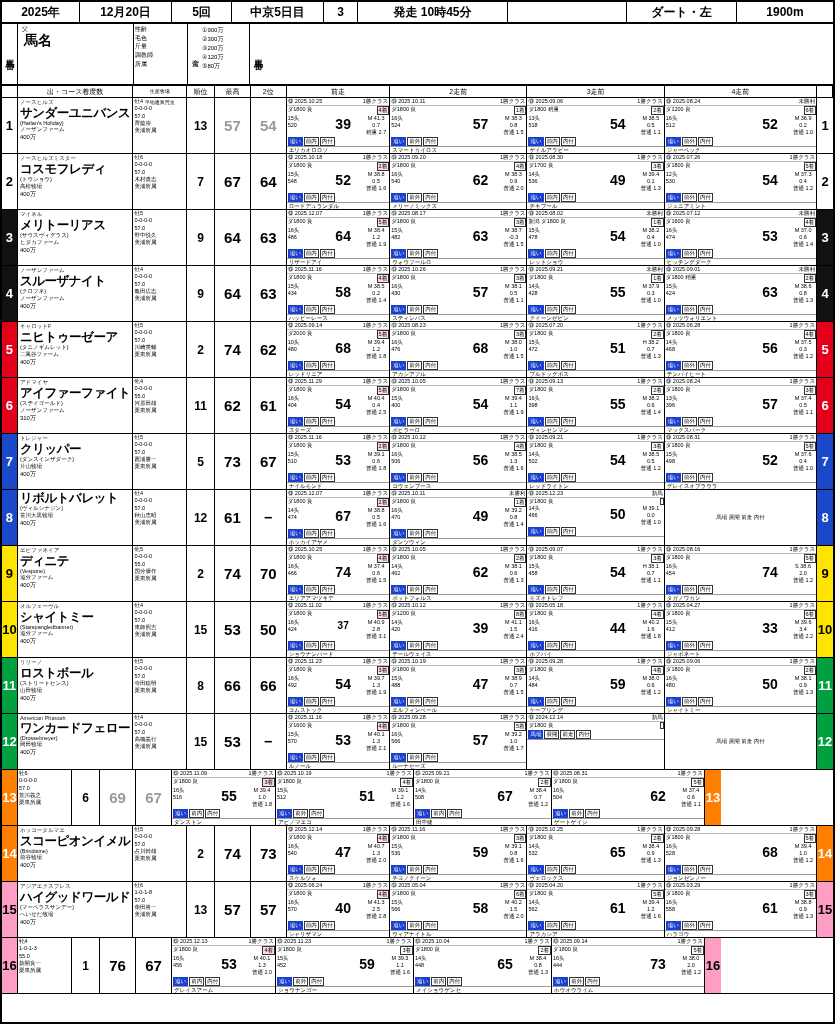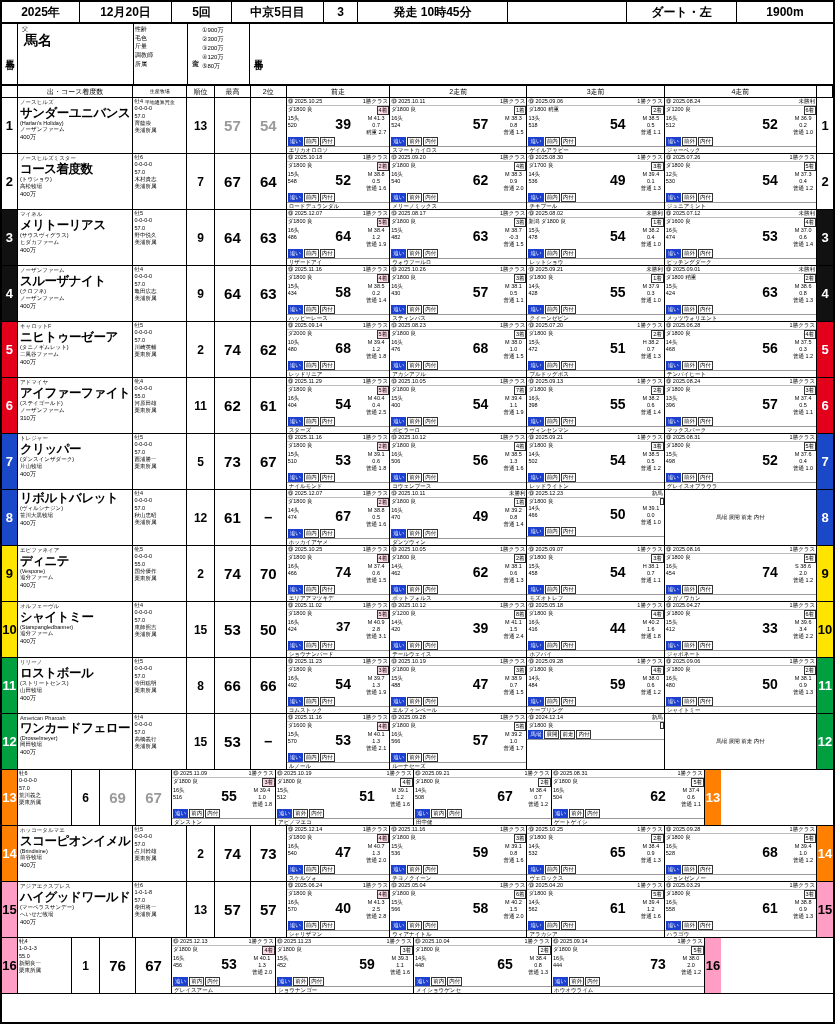--- a/index.html
+++ b/index.html
@@ -306,21 +306,21 @@
             <span class="tag plain">内付</span>
           </div>
           <div class="comment">ジャーベック</div>
         </div>
         <div class="c c-right w1">1</div>
       </div>
       <div class="row">
         <div class="c c-num w1">2</div>
         <div class="c c-name">
           <div class="fam">ノースヒルズミスター</div>
-          <div class="hn">コース着度数</div>
+          <div class="hn">コスモフレディ</div>
           <div class="bl">(トウショウ)</div>
           <div class="tr">高松牧場</div>
           <div class="jk">400万</div>
         </div>
         <div class="c c-sire" style="white-space: pre-line;">牡6
 0-0-0-0
 57.0
 木村貴志
 美浦所属</div>
         <div class="c c-jun">7</div>
@@ -1419,21 +1419,21 @@
           <div style="display: flex; font-size: 5.5px; line-height: 1.3; padding-left: 1px;">
             <span style="flex: 1 1 0%;">ダ1800 良</span>
             <span class="tag pink">5着</span>
           </div>
           <div class="run-grid">
             <div class="gl">
               <div>16头</div>
               <div>424</div>
             </div>
             <div class="gm">
-              <div style="font-size: 13px; font-weight: bold; text-align: center;">37</div>
+              <div style="font-size: 10px; font-weight: bold; text-align: center;">37</div>
             </div>
             <div class="gr">
               <div>M 40.9</div>
               <div>2.8</div>
               <div>普通 3.1</div>
             </div>
           </div>
           <div class="tagrow">
             <span class="tag blue">追い</span>
             <span class="tag plain">前内</span>

